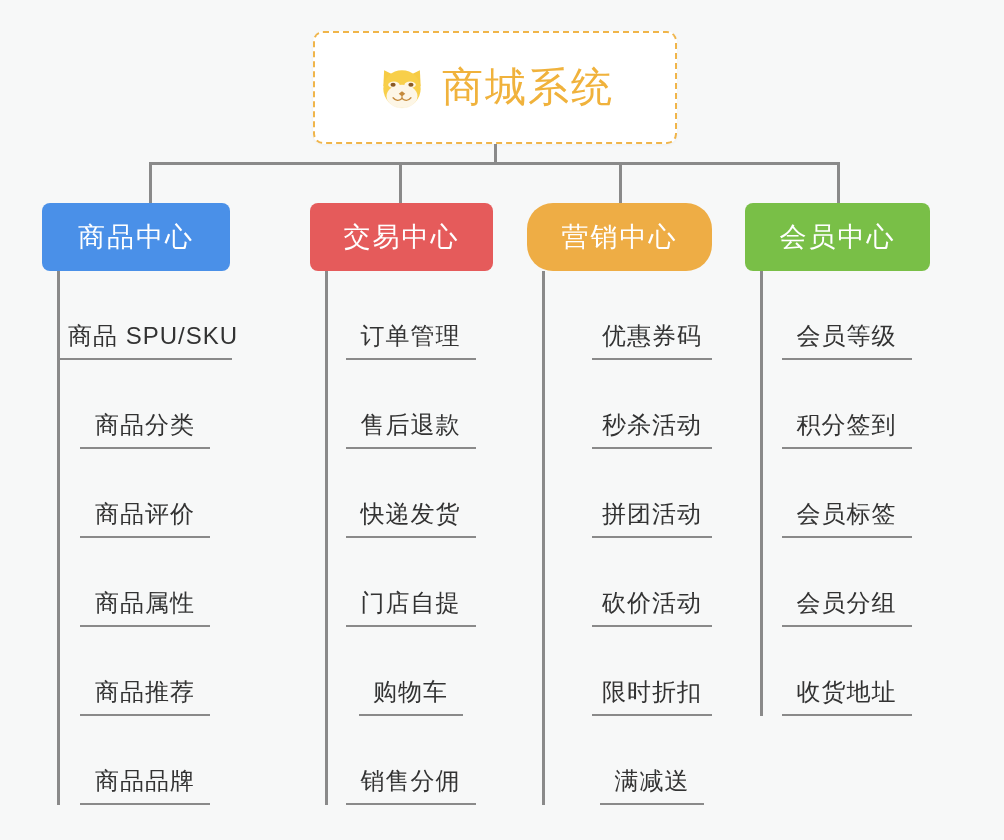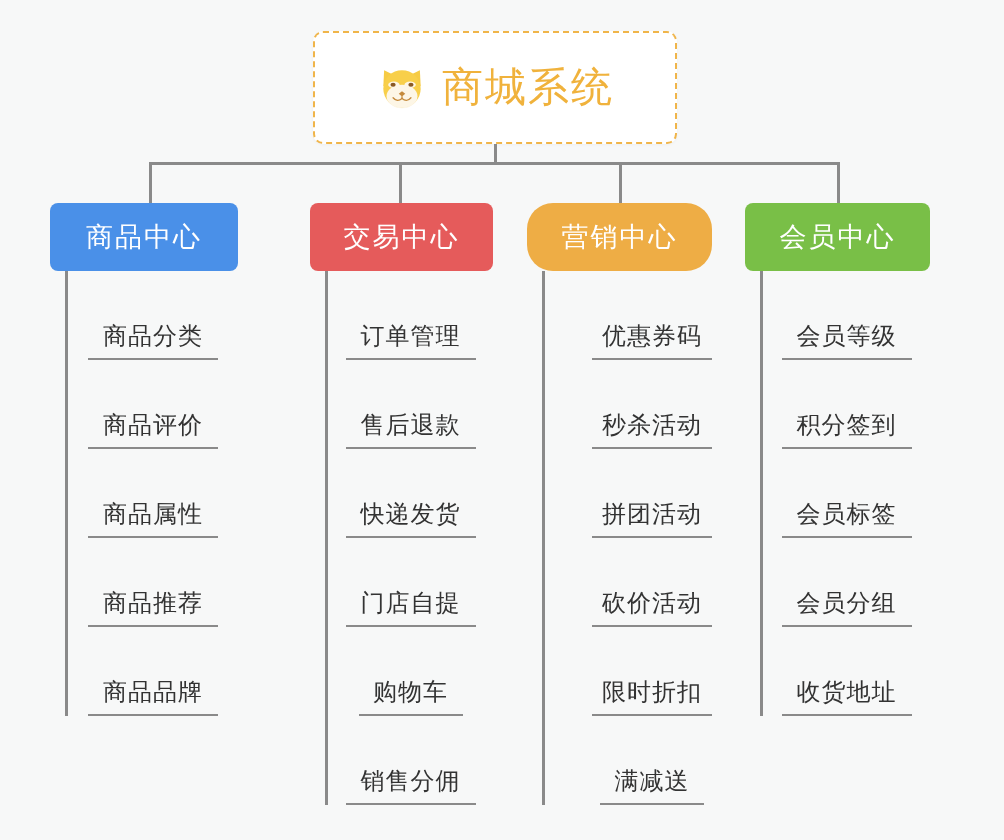--- a/index.html
+++ b/index.html
@@ -139,25 +139,28 @@
   <div id="connectors">
       <div class="line-v" style="left: 494px; top: 144px; height: 21px;"></div>
       <div class="line-h" style="left: 149px; top: 162px; width: 691px;"></div>
       <div class="line-v" style="left: 149px; top: 162px; height: 41px;"></div>
       <div class="line-v" style="left: 399px; top: 162px; height: 41px;"></div>
       <div class="line-v" style="left: 619px; top: 162px; height: 41px;"></div>
       <div class="line-v" style="left: 837px; top: 162px; height: 41px;"></div>
     </div>
 
   <div id="columns">
-      <div class="column" style="left: 50px; width: 188px;">
+      <div class="column" style="left: 42px; width: 188px;">
         <div class="cat-header" style="background: rgb(74, 144, 232); width: 188px;">
           <span>商品中心</span>
         </div>
         <div class="items" style="width: 173px;">
+          <div class="item">
+            <div class="item-label" style="width: 174px;">商品 SPU/SKU</div>
+          </div>
           <div class="item">
             <div class="item-label" style="width: 130px;">商品分类</div>
           </div>
           <div class="item">
             <div class="item-label" style="width: 130px;">商品评价</div>
           </div>
           <div class="item">
             <div class="item-label" style="width: 130px;">商品属性</div>
           </div>
           <div class="item">

